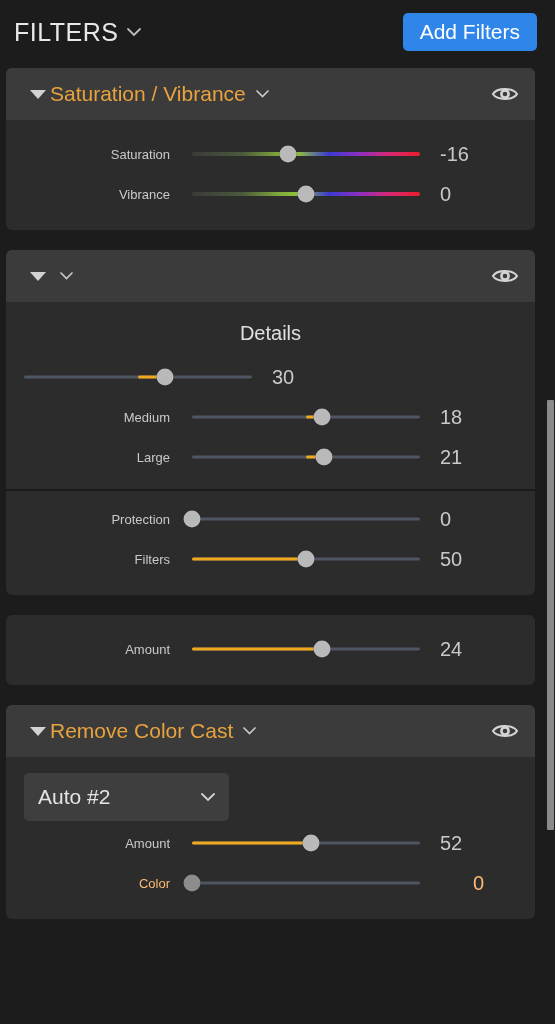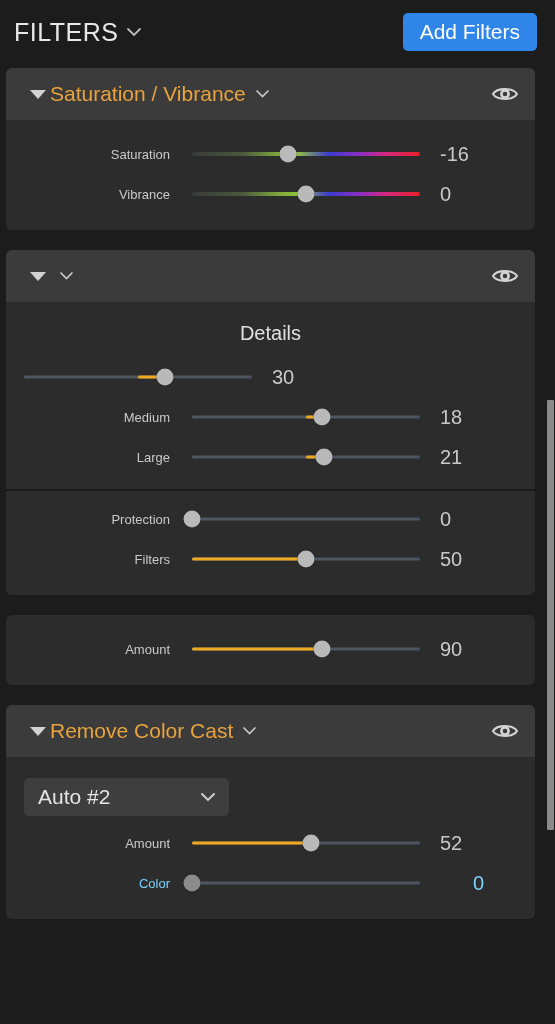--- a/index.html
+++ b/index.html
@@ -115,21 +115,21 @@
   .row-label {
     width: 168px;
     text-align: right;
     padding-right: 22px;
     box-sizing: border-box;
     font-size: 13px;
     color: #c9c9c9;
     white-space: nowrap;
   }
   .row.dim .row-label,
-  .row.dim .row-value { color: #7dd3fc; text-align: right; }
+  .row.dim .row-value { color: #fdba74; text-align: right; }
 
   .slider {
     position: relative;
     width: 228px;
     height: 20px;
     flex: 0 0 auto;
     cursor: pointer;
   }
   .track {
     position: absolute;
@@ -185,21 +185,21 @@
   .divider {
     height: 2px;
     background: #1b1b1b;
     margin: 12px 0 8px 0;
   }
 
   
   .select-wrap {
     position: relative;
     width: 205px;
-    height: 38px;
+    height: 48px;
     flex: 0 0 auto;
     cursor: pointer;
   }
   .select-box {
     width: 100%;
     height: 100%;
     background: #3e3e3e;
     border: none;
     border-radius: 5px;
     color: #e4e4e4;
@@ -359,21 +359,21 @@
 
   <div class="panel">
     <div class="panel-body">
       <div class="row">
         <span class="row-label">Amount</span>
         <span class="slider">
           <span class="track"></span>
           <span class="fill" style="left:0;width:57%"></span>
           <span class="knob" style="left:57%"></span>
         </span>
-        <span class="row-value">90</span>
+        <span class="row-value">24</span>
       </div>
     </div>
   </div>
 
   <div class="panel">
     <div class="panel-header">
       <span class="tri"></span>
       <span class="panel-name">Remove Color Cast</span>
       <span class="hdr-caret">
         <svg width="15" height="10" viewBox="0 0 15 10">

